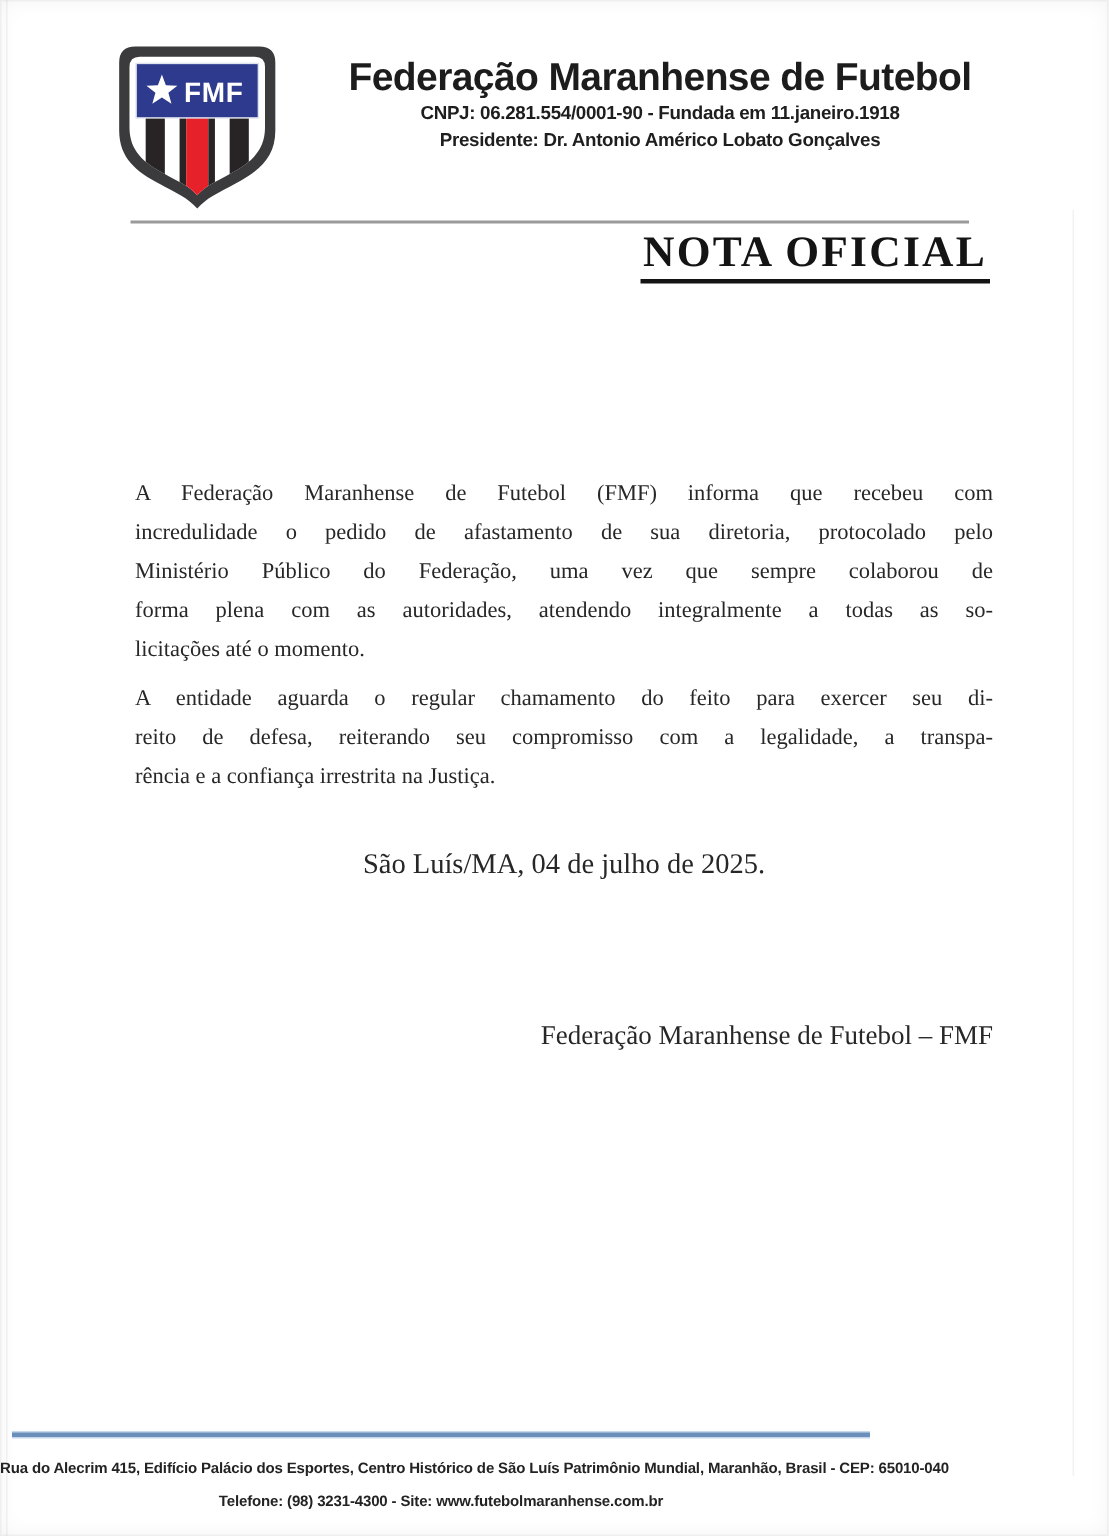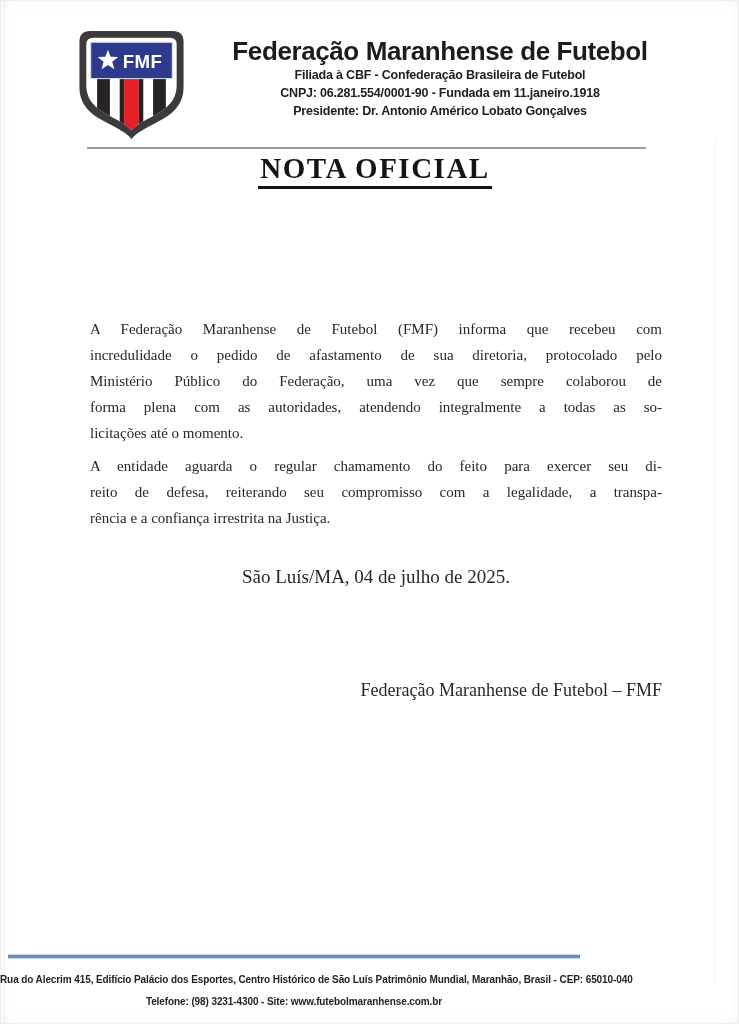--- a/index.html
+++ b/index.html
@@ -26,21 +26,21 @@
   .org-sub{
     font-size:12.5px;font-weight:bold;line-height:17px;letter-spacing:-0.2px;color:#1e1e1e;margin-top:1px;
   }
   .org-sub:first-of-type{margin-top:5px;}
   .header-rule{
     position:absolute;top:147px;left:87px;width:559px;height:0;
     border-top:2px solid var(--header-rule,#9a9a9a);
   }
 
   
-  .note-title-wrap{position:absolute;top:151px;left:90px;width:570px;text-align:center;}
+  .note-title-wrap{position:absolute;top:151px;left:90px;width:570px;text-align:right;}
   .note-title{
     display:inline-block;
     font-family:"Liberation Serif", serif;
     font-size:29px;font-weight:bold;letter-spacing:1.5px;color:#141414;
     border-bottom:3px solid #141414;
     padding:0 2px 1px 2px;
     line-height:34px;
   }
 
   
@@ -94,21 +94,20 @@
           <rect x="61.5" y="49" width="4.5" height="63" style="fill:var(--stripe-black,#282425)"></rect>
           <rect x="76" y="49" width="13" height="63" style="fill:var(--stripe-black,#282425)"></rect>
           <rect x="12.5" y="12.5" width="83" height="37" style="fill:var(--shield-blue,#2d3a8d);stroke:var(--banner-edge,#dfe3ee);stroke-width:1"></rect>
           <polygon points="30,20 32.7,27.3 40.5,27.6 34.4,32.4 36.5,39.9 30,35.6 23.5,39.9 25.6,32.4 19.5,27.6 27.3,27.3" fill="#ffffff"></polygon>
           <text x="45" y="39" font-family="Liberation Sans, sans-serif" font-size="19" font-weight="bold" letter-spacing="0.5" fill="#ffffff">FMF</text>
         </g>
       </svg>
     </div>
     <div class="header-text">
       <div class="org-title">Federação Maranhense de Futebol</div>
-      <div class="org-sub">Filiada à CBF - Confederação Brasileira de Futebol</div>
       <div class="org-sub">CNPJ: 06.281.554/0001-90 - Fundada em 11.janeiro.1918</div>
       <div class="org-sub">Presidente: Dr. Antonio Américo Lobato Gonçalves</div>
     </div>
   </div>
   <div class="header-rule"></div>
 
   <div class="note-title-wrap">
     <span class="note-title">NOTA OFICIAL</span>
   </div>
 

